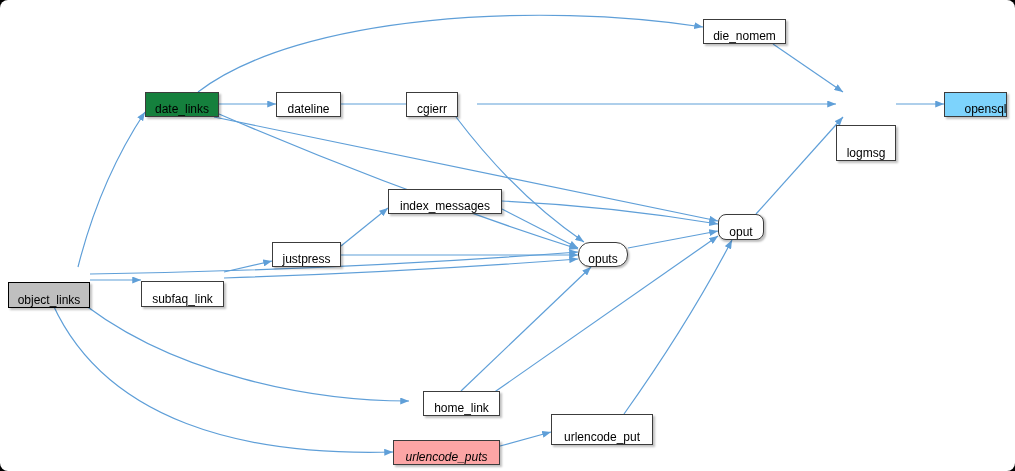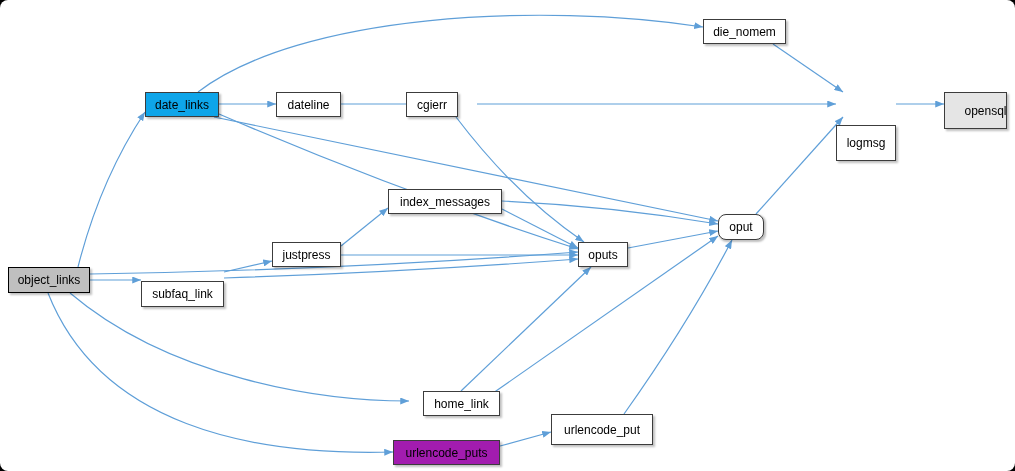--- a/index.html
+++ b/index.html
@@ -8,21 +8,21 @@
     width:1015px;height:471px;
     background:#fff;
     border-radius:8px;
     overflow:hidden;
     font-family:"Liberation Sans",sans-serif;
   }
   .edge-layer{position:absolute;left:0;top:0;width:100%;height:100%;}
   .edge{fill:none;stroke-width:1.2px;}
   .node{
     position:absolute;
-    display:flex;align-items:center;justify-content:center;
+    display:flex;align-items:flex-end;justify-content:center;
     box-sizing:border-box;
     border:1px solid #3c3c3c;
     background:#fff;
     font-size:12px;color:#000;
     box-shadow:1.5px 1.5px 2px rgba(0,0,0,0.25);
     cursor:pointer;
     white-space:nowrap;
   }
   .node.highlighted{border:1px solid #000;}
 </style>
@@ -59,59 +59,59 @@
         <path d="M 224 272 L 272 261" class="edge" stroke="#5f9fd8" marker-end="url(#arrowhead)"></path>
         <path d="M 224 278 Q 408 272 578 259" class="edge" stroke="#5f9fd8" marker-end="url(#arrowhead)"></path>
         <path d="M 628 248 L 718 231" class="edge" stroke="#5f9fd8" marker-end="url(#arrowhead)"></path>
         <path d="M 461 391 L 591 267" class="edge" stroke="#5f9fd8" marker-end="url(#arrowhead)"></path>
         <path d="M 486 398 L 718 236" class="edge" stroke="#5f9fd8" marker-end="url(#arrowhead)"></path>
         <path d="M 500 446 L 551 432" class="edge" stroke="#5f9fd8" marker-end="url(#arrowhead)"></path>
         <path d="M 624 414 Q 688 324 732 240" class="edge" stroke="#5f9fd8" marker-end="url(#arrowhead)"></path>
       </g>
   </svg>
   <div id="node-layer">
-      <div class="node highlighted" style="left: 8px; top: 267px; width: 82px; height: 26px; background: rgb(191, 191, 191); border-color: rgb(0, 0, 0);">
+      <div class="node highlighted" style="left: 8px; top: 282px; width: 82px; height: 26px; background: rgb(191, 191, 191); border-color: rgb(0, 0, 0);">
         <span>object_links</span>
       </div>
-      <div class="node" style="left: 145px; top: 92px; width: 74px; height: 25px; background: #0ea5e9; border-color: rgb(60, 60, 60);">
+      <div class="node" style="left: 145px; top: 92px; width: 74px; height: 25px; background: #15803d; border-color: rgb(60, 60, 60);">
         <span>date_links</span>
       </div>
       <div class="node" style="left: 276px; top: 92px; width: 65px; height: 25px; background: rgb(255, 255, 255); border-color: rgb(60, 60, 60);">
         <span>dateline</span>
       </div>
       <div class="node" style="left: 406px; top: 92px; width: 52px; height: 25px; background: rgb(255, 255, 255); border-color: rgb(60, 60, 60);">
         <span>cgierr</span>
       </div>
       <div class="node" style="left: 703px; top: 19px; width: 83px; height: 25px; background: rgb(255, 255, 255); border-color: rgb(60, 60, 60);">
         <span>die_nomem</span>
       </div>
       <div class="node" style="left: 836px; top: 92px; width: 60px; height: 36px; background: rgb(255, 255, 255); border-color: rgb(60, 60, 60); margin-top: 33px;">
         <span>logmsg</span>
       </div>
-      <div class="node" style="left: 944px; top: 92px; width: 63px; height: 37px; background: #e5e5e5; border-color: rgb(60, 60, 60); padding-left: 20px;">
+      <div class="node" style="left: 944px; top: 92px; width: 63px; height: 25px; background: #7dd3fc; border-color: rgb(60, 60, 60); padding-left: 20px;">
         <span>opensql</span>
       </div>
       <div class="node" style="left: 388px; top: 189px; width: 114px; height: 25px; background: rgb(255, 255, 255); border-color: rgb(60, 60, 60);">
         <span>index_messages</span>
       </div>
       <div class="node" style="left: 272px; top: 242px; width: 69px; height: 25px; background: rgb(255, 255, 255); border-color: rgb(60, 60, 60);">
         <span>justpress</span>
       </div>
       <div class="node" style="left: 141px; top: 281px; width: 83px; height: 26px; background: rgb(255, 255, 255); border-color: rgb(60, 60, 60);">
         <span>subfaq_link</span>
       </div>
-      <div class="node" style="left: 578px; top: 242px; width: 50px; height: 25px; background: rgb(255, 255, 255); border-color: rgb(60, 60, 60);">
+      <div class="node" style="left: 578px; top: 242px; width: 50px; height: 25px; background: rgb(255, 255, 255); border-color: rgb(60, 60, 60); border-radius: 12px;">
         <span>oputs</span>
       </div>
       <div class="node" style="left: 718px; top: 214px; width: 46px; height: 26px; background: rgb(255, 255, 255); border-color: rgb(60, 60, 60); border-radius: 8px;">
         <span>oput</span>
       </div>
       <div class="node" style="left: 409px; top: 391px; width: 77px; height: 25px; background: rgb(255, 255, 255); border-color: rgb(60, 60, 60); margin-left: 14px;">
         <span>home_link</span>
       </div>
-      <div class="node" style="left: 393px; top: 440px; width: 107px; height: 25px; background: #a21caf; border-color: rgb(60, 60, 60);">
+      <div class="node" style="left: 393px; top: 440px; width: 107px; height: 25px; background: #fca5a5; border-color: rgb(60, 60, 60); font-style: italic;">
         <span>urlencode_puts</span>
       </div>
       <div class="node" style="left: 551px; top: 414px; width: 102px; height: 31px; background: rgb(255, 255, 255); border-color: rgb(60, 60, 60);">
         <span>urlencode_put</span>
       </div>
     </div>
 </div>
 
 </body></html>

